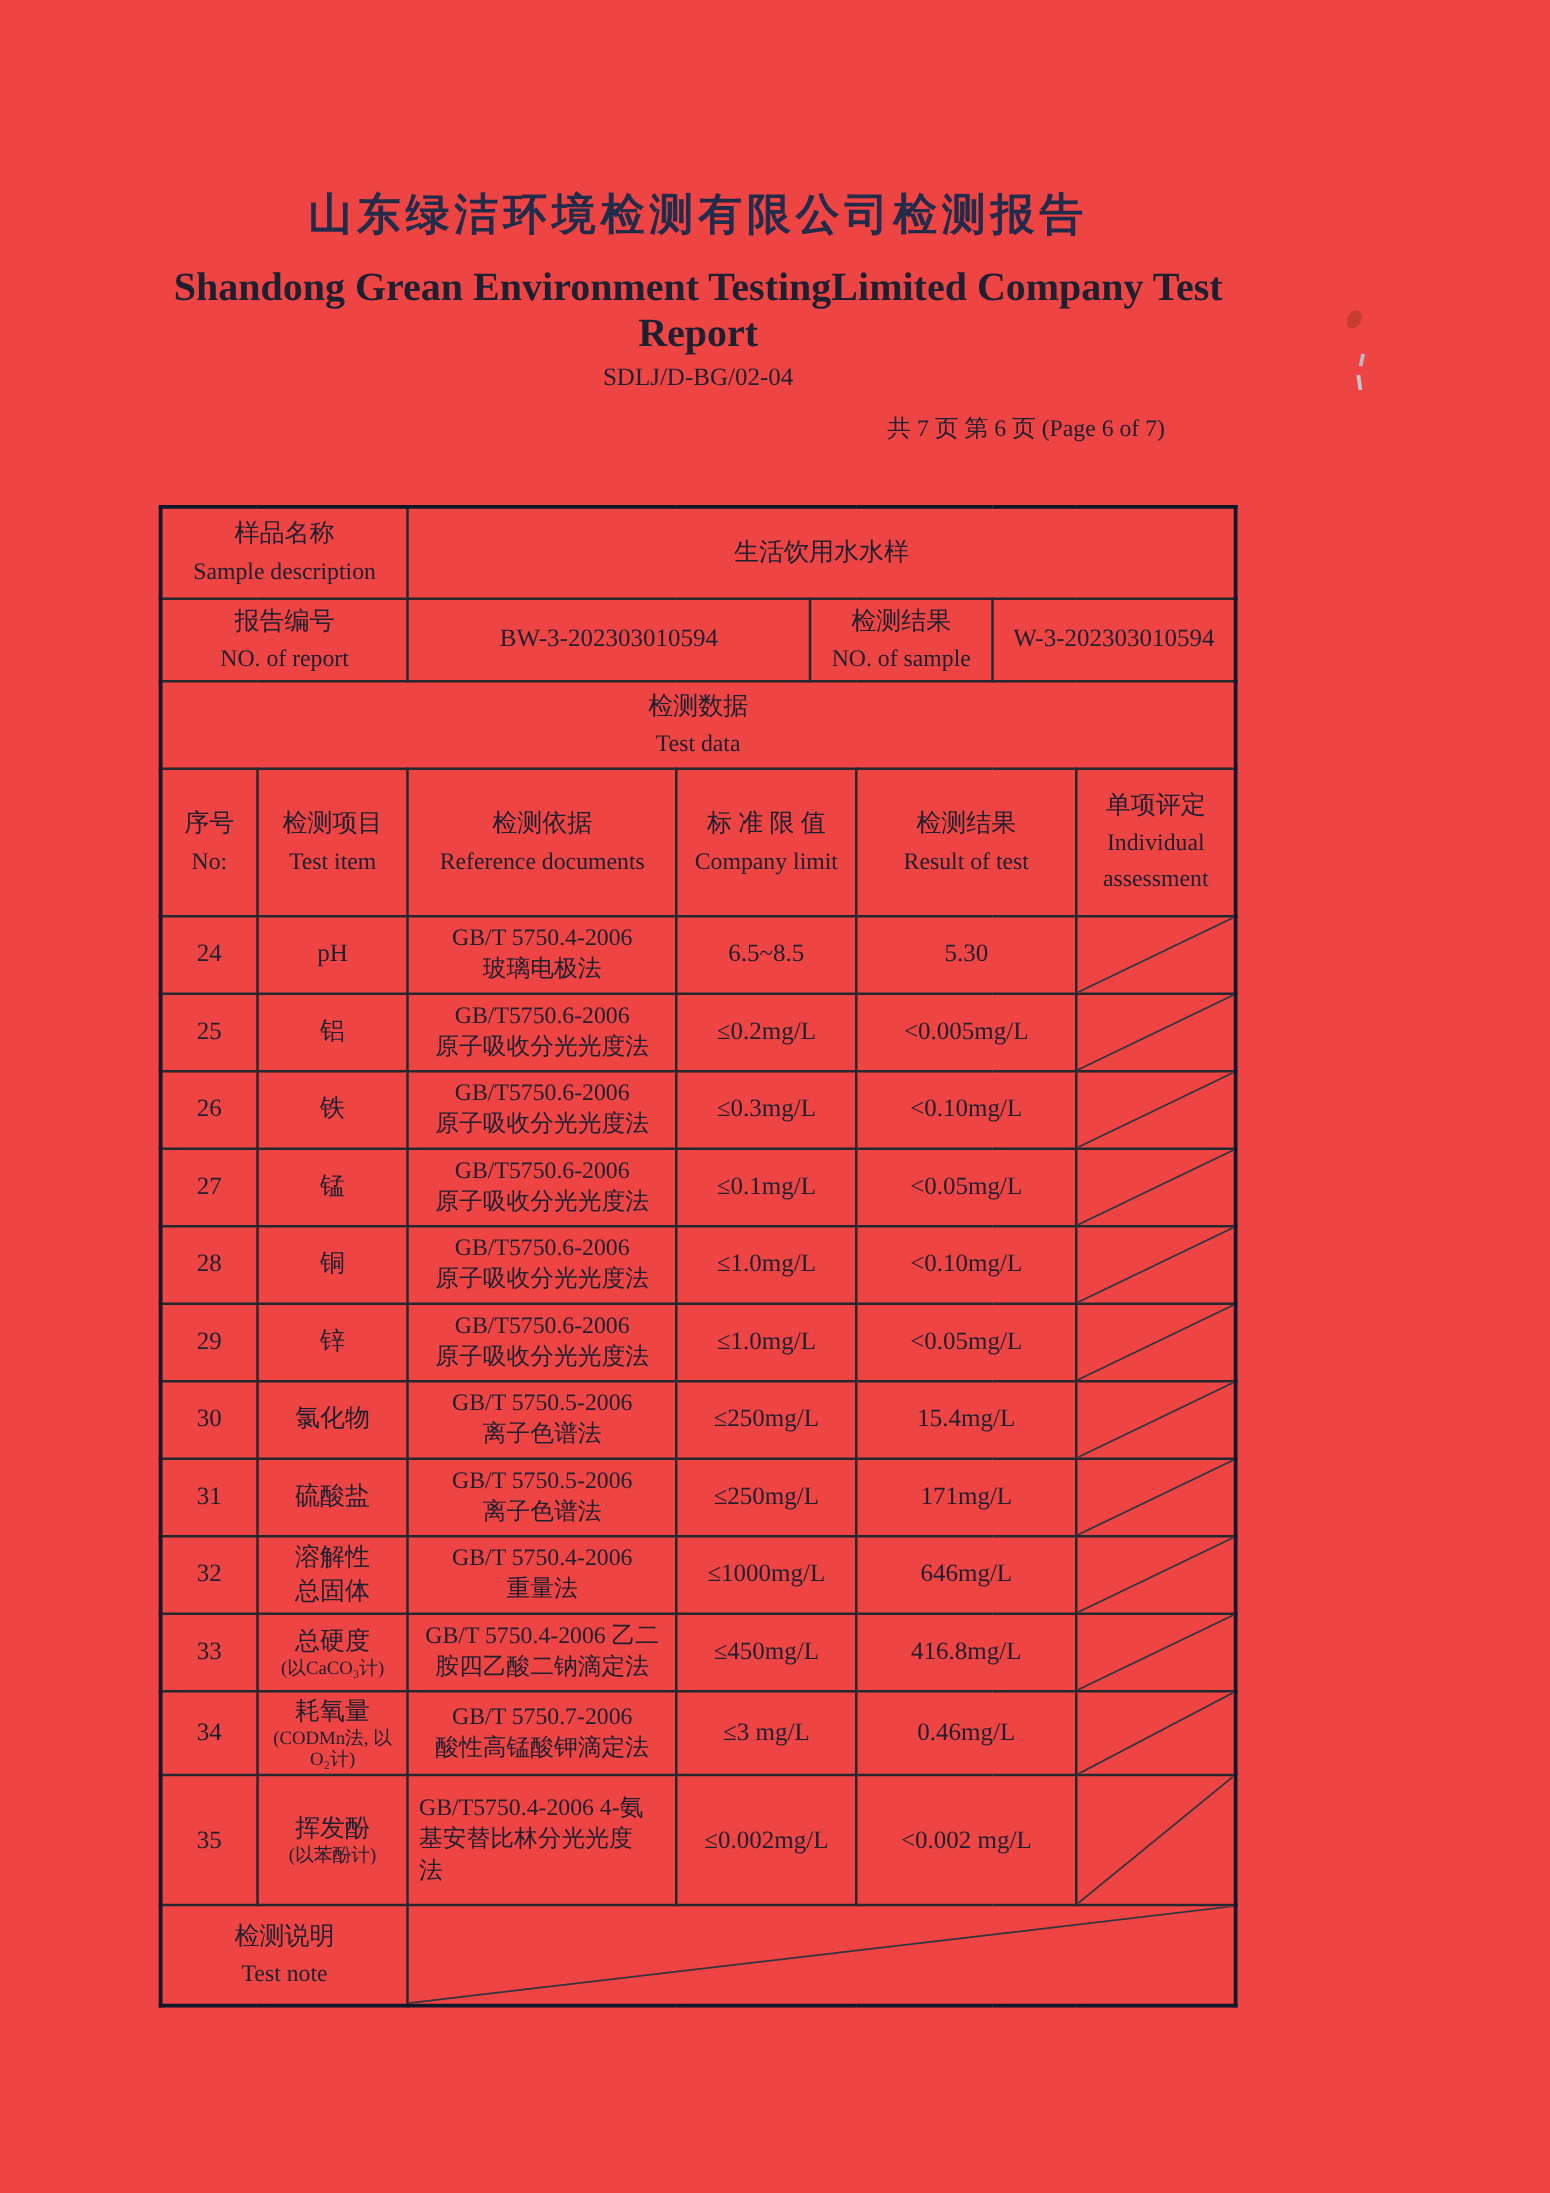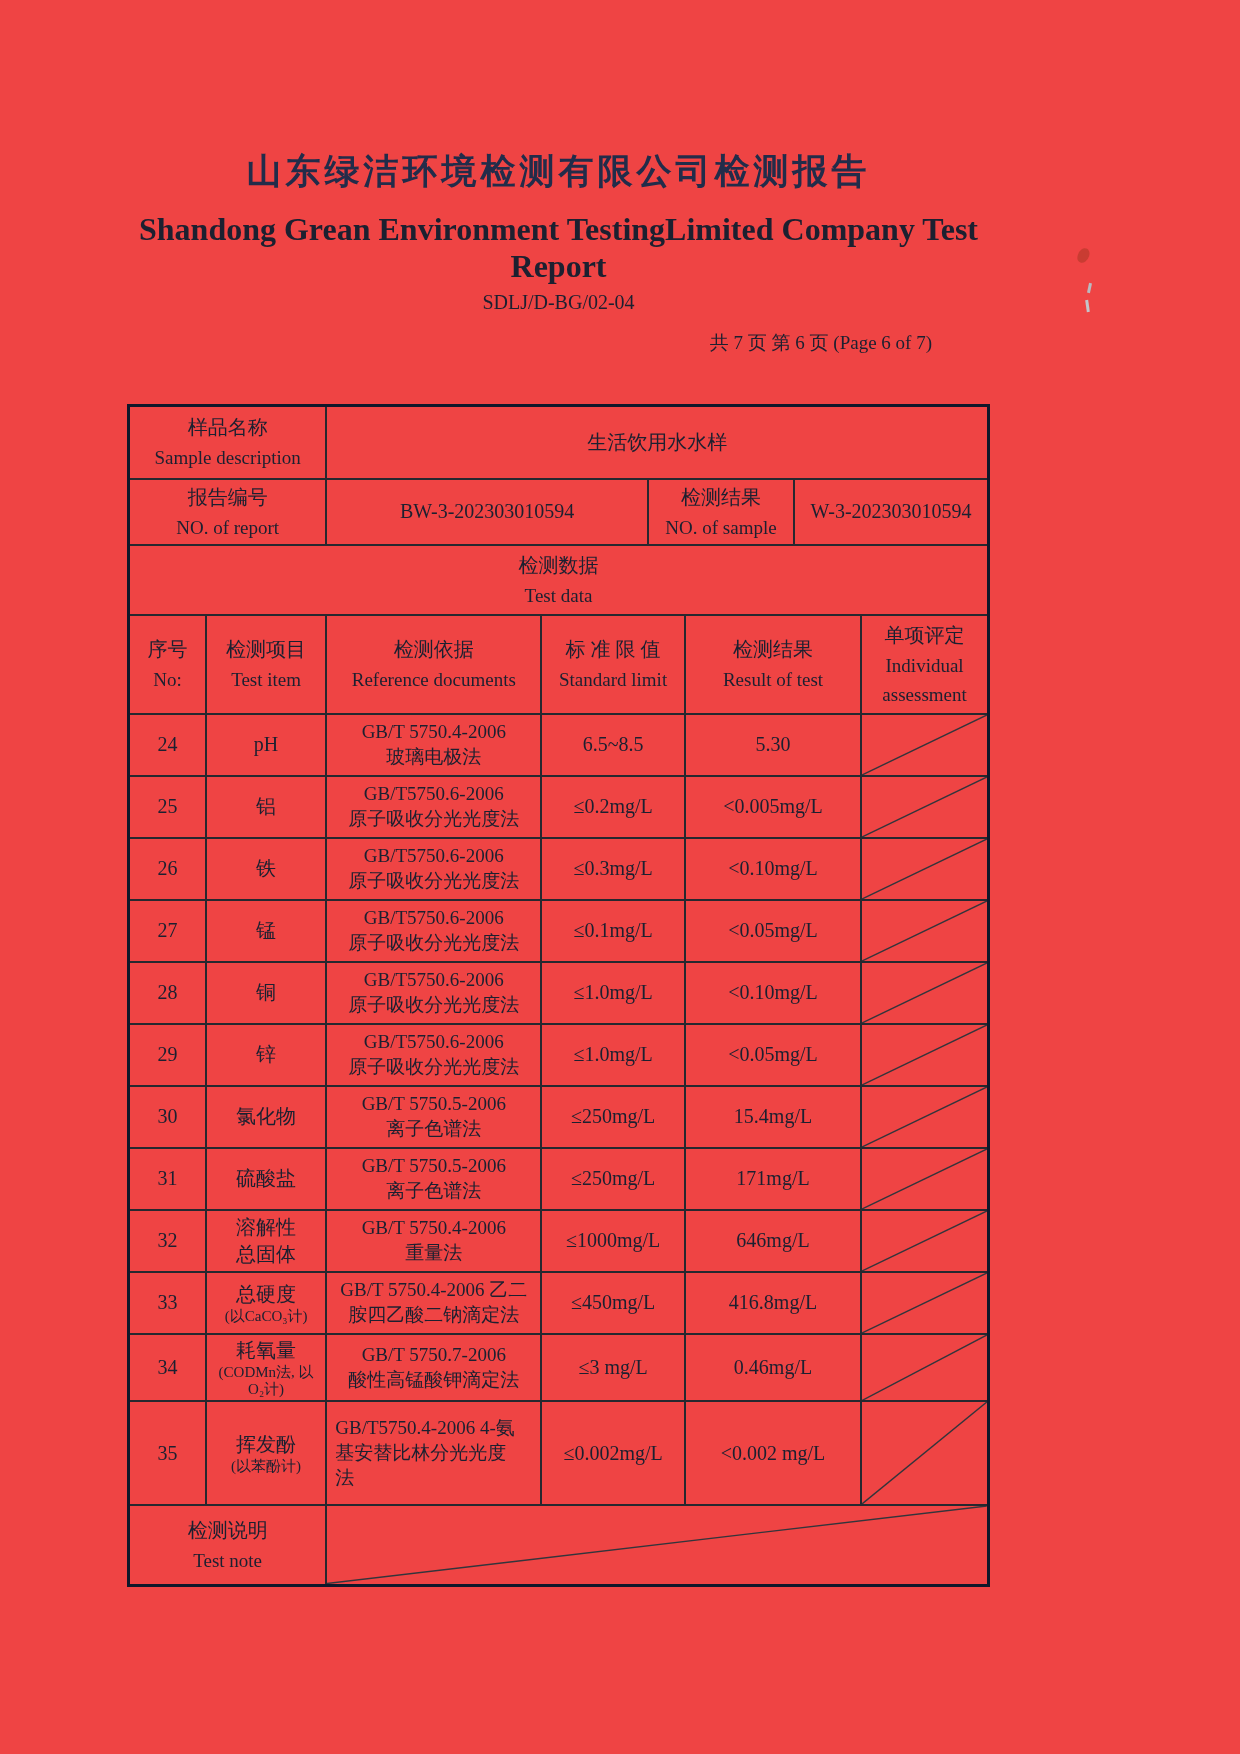--- a/index.html
+++ b/index.html
@@ -51,21 +51,21 @@
     padding:2px 4px;
     font-size:20px;
     line-height:1.35;
     overflow:hidden;
   }
   td .en{font-size:19px;}
   .lbl div{line-height:1.55;}
   tr.r-info1{height:73px;}
   tr.r-info2{height:62px;}
   tr.r-section{height:70px;}
-  tr.r-colhead{height:99px;}
+  tr.r-colhead{height:118px;}
   tbody.rows tr{height:62px;}
   tbody.rows tr:nth-child(12){height:104px;}
   tbody.rows tr:nth-child(13){height:92px;}
   tr.r-footer{height:80px;}
   .c-ref div{line-height:1.3;font-size:19px;}
   .c-ref.ref-left{text-align:left;padding-left:8px;}
   .item-sub{font-size:15px;line-height:1.15;}
   .c-assess{position:relative;padding:0;}
   .diag-svg{position:absolute;left:0;top:0;width:100%;height:100%;display:block;}
   .diag-svg line{stroke:#33353c;stroke-width:1.4;}
@@ -147,21 +147,21 @@
           <td class="lbl">
             <div>检测项目</div>
             <div class="en">Test item</div>
           </td>
           <td class="lbl">
             <div>检测依据</div>
             <div class="en">Reference documents</div>
           </td>
           <td colspan="2" class="lbl">
             <div>标 准 限 值</div>
-            <div class="en">Standard limit</div>
+            <div class="en">Company limit</div>
           </td>
           <td colspan="2" class="lbl">
             <div>检测结果</div>
             <div class="en">Result of test</div>
           </td>
           <td class="lbl">
             <div>单项评定</div>
             <div class="en">Individual</div>
             <div class="en">assessment</div>
           </td>

